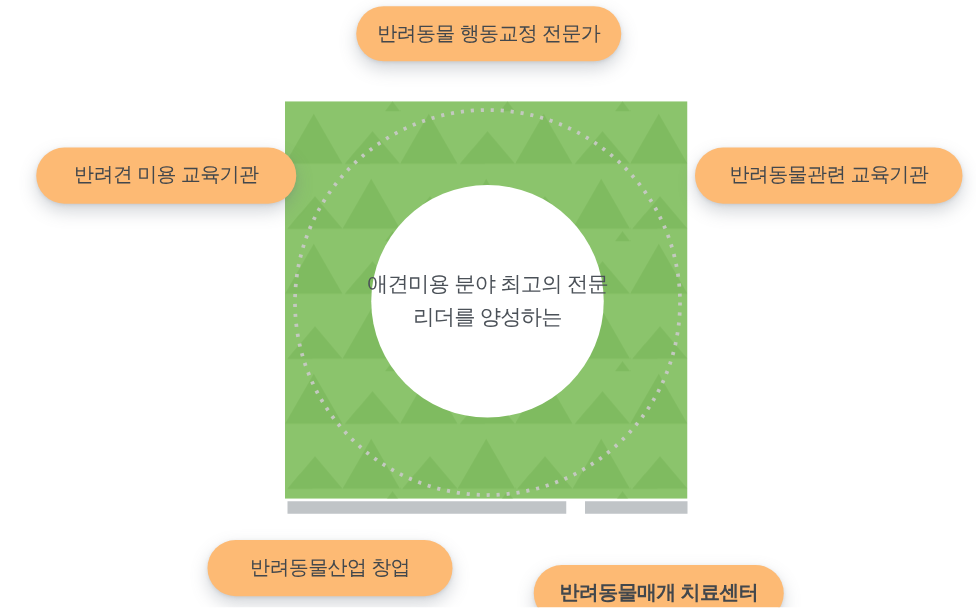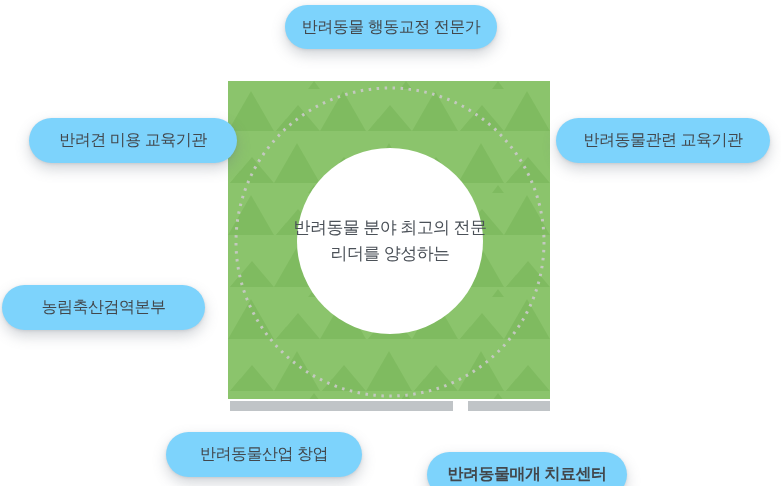--- a/index.html
+++ b/index.html
@@ -20,21 +20,21 @@
   .center-line{font-size:17px;line-height:26px;font-weight:500;color:#4b5158;letter-spacing:-0.6px;white-space:nowrap;}
   .center-dept{margin-top:9px;font-size:23px;font-weight:700;color:#82c05f;letter-spacing:-1px;white-space:nowrap;}
 
   
   .shadow-bar{position:absolute;top:401px;height:10px;background:#c0c4c7;z-index:0;}
   .shadow-bar.seg1{left:230px;width:223px;}
   .shadow-bar.seg2{left:468px;width:82px;}
 
   
   .pill{
-    position:absolute;height:45px;border-radius:23px;background:#7dd3fc;
+    position:absolute;height:45px;border-radius:23px;background:#fdba74;
     box-shadow:0 6px 14px rgba(105,115,130,0.30),0 1px 3px rgba(105,115,130,0.18);
     display:flex;align-items:center;justify-content:center;
     font-size:16px;font-weight:500;color:#42474c;letter-spacing:-0.5px;
     white-space:nowrap;z-index:5;
   }
   .pill-top         {left:285px;top:5px;  width:212px;height:44px;}
   .pill-left-top    {left:29px; top:118px;width:208px;}
   .pill-left-bottom {left:2px;  top:285px;width:203px;}
   .pill-right-top   {left:556px;top:118px;width:214px;}
   .pill-right-bottom{left:582px;top:285px;width:198px;}
@@ -64,24 +64,23 @@
           </g>
         </pattern>
       </defs>
       <rect x="0" y="0" width="322" height="318" fill="#8bc46c"></rect>
       <rect x="0" y="0" width="322" height="318" fill="url(#tri)"></rect>
       <circle cx="162" cy="161" r="154" fill="none" stroke="#c3c9bf" stroke-width="3" stroke-dasharray="2.5 5.5"></circle>
     </svg>
   </div>
 
   <div class="center-circle">
-    <div class="center-line">반려동물 분야 최고의 전문</div>
+    <div class="center-line">애견미용 분야 최고의 전문</div>
     <div class="center-line">리더를 양성하는</div>
   </div>
 
   <div class="pill pill-top">반려동물 행동교정 전문가</div>
   <div class="pill pill-left-top">반려견 미용 교육기관</div>
-  <div class="pill pill-left-bottom">농림축산검역본부</div>
   <div class="pill pill-right-top">반려동물관련 교육기관</div>
   <div class="pill pill-bottom-left">반려동물산업 창업</div>
   <div class="pill pill-bottom-right">반려동물매개 치료센터</div>
 
 </div>
 
 </body></html>

